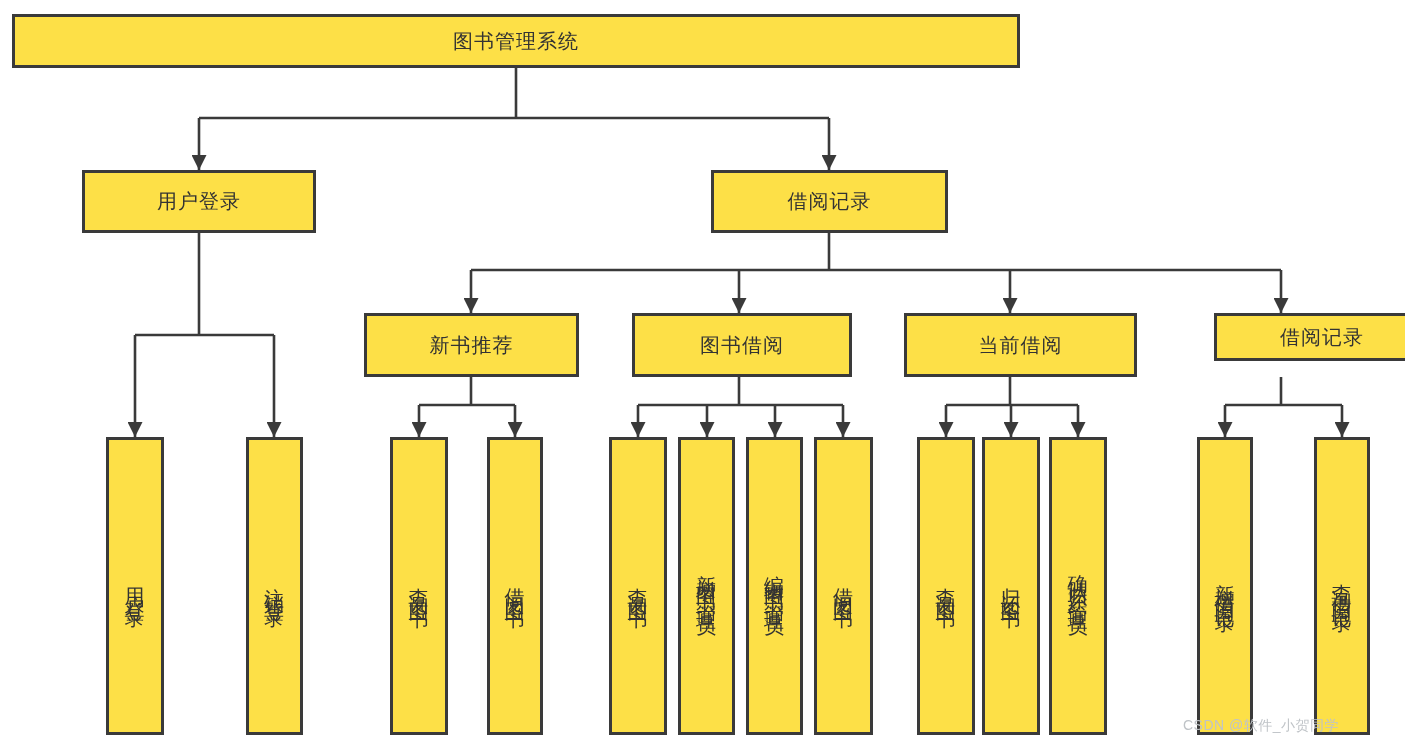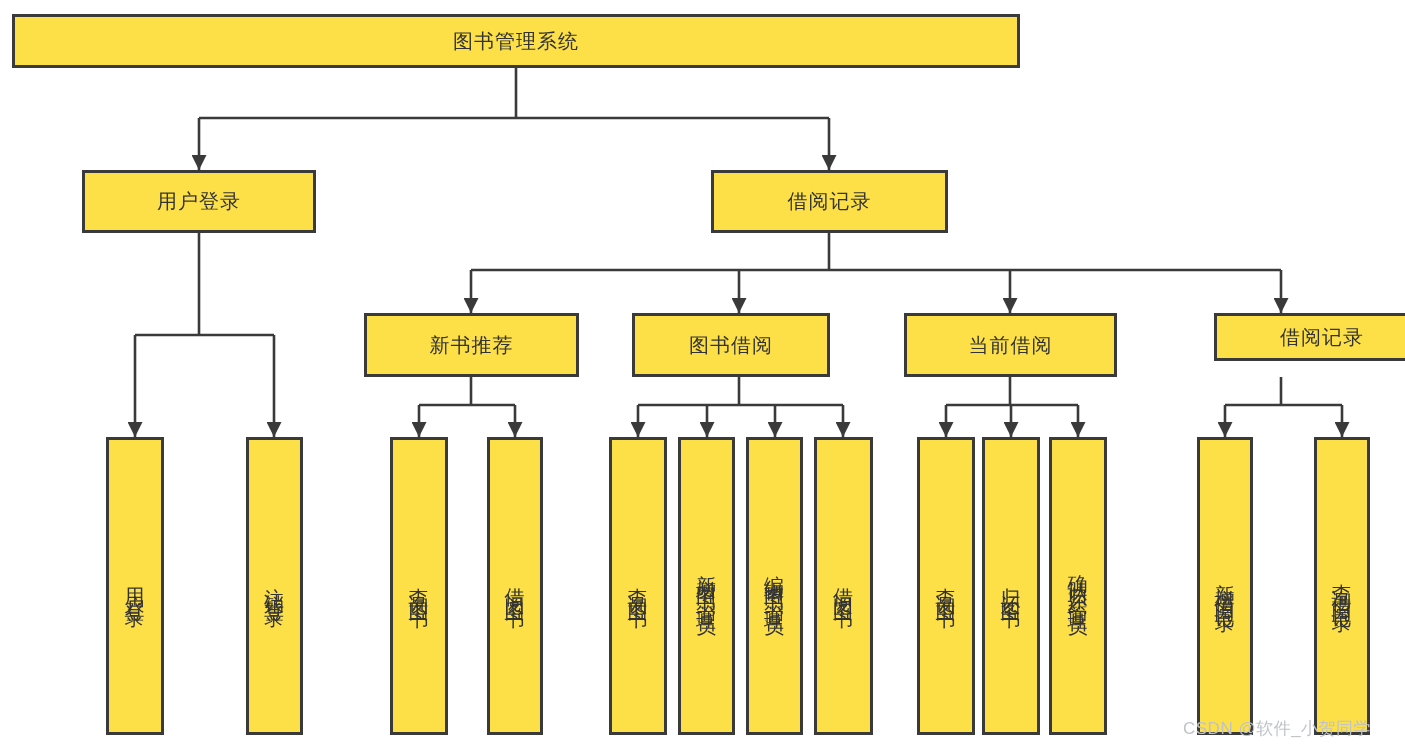--- a/index.html
+++ b/index.html
@@ -24,21 +24,21 @@
   .lvl2{font-size:20px;letter-spacing:1px;}
   .lvl3{font-size:20px;letter-spacing:1px;}
   .leaf{
     top:437px;height:298px;
     writing-mode:vertical-rl;text-orientation:mixed;
     font-size:20px;letter-spacing:7px;line-height:1;
   }
   .leaf.long{letter-spacing:6px;}
   .watermark{
     position:absolute;z-index:3;left:1183px;top:717px;
-    font-size:17px;color:var(--watermark);white-space:nowrap;
+    font-size:14px;color:var(--watermark);white-space:nowrap;
     letter-spacing:0.5px;
   }
 </style>
 </head>
 <body>
 
 <div id="canvas">
 
   <svg class="connectors" width="1405" height="747" viewBox="0 0 1405 747">
     <defs>
@@ -89,22 +89,22 @@
       <path d="M1342,405 V437" marker-end="url(#arr)"></path>
     </g>
   </svg>
 
   <div class="box lvl1" style="left:12px;top:14px;width:1008px;height:54px">图书管理系统</div>
 
   <div class="box lvl2" style="left:82px;top:170px;width:234px;height:63px">用户登录</div>
   <div class="box lvl2" style="left:711px;top:170px;width:237px;height:63px">借阅记录</div>
 
   <div class="box lvl3" style="left:364px;top:313px;width:215px;height:64px">新书推荐</div>
-  <div class="box lvl3" style="left:632px;top:313px;width:198px;height:64px">图书借阅</div>
-  <div class="box lvl3" style="left:904px;top:313px;width:213px;height:64px">当前借阅</div>
+  <div class="box lvl3" style="left:632px;top:313px;width:220px;height:64px">图书借阅</div>
+  <div class="box lvl3" style="left:904px;top:313px;width:233px;height:64px">当前借阅</div>
   <div class="box lvl3" style="left:1214px;top:313px;width:216px;height:48px">借阅记录</div>
 
   <div class="box leaf" style="left:106px;width:58px">用户登录</div>
   <div class="box leaf" style="left:246px;width:57px">注销登录</div>
 
   <div class="box leaf" style="left:390px;width:58px">查询图书</div>
   <div class="box leaf" style="left:487px;width:56px">借阅图书</div>
 
   <div class="box leaf" style="left:609px;width:58px">查询图书</div>
   <div class="box leaf long" style="left:678px;width:57px">新增图书（管理员）</div>

